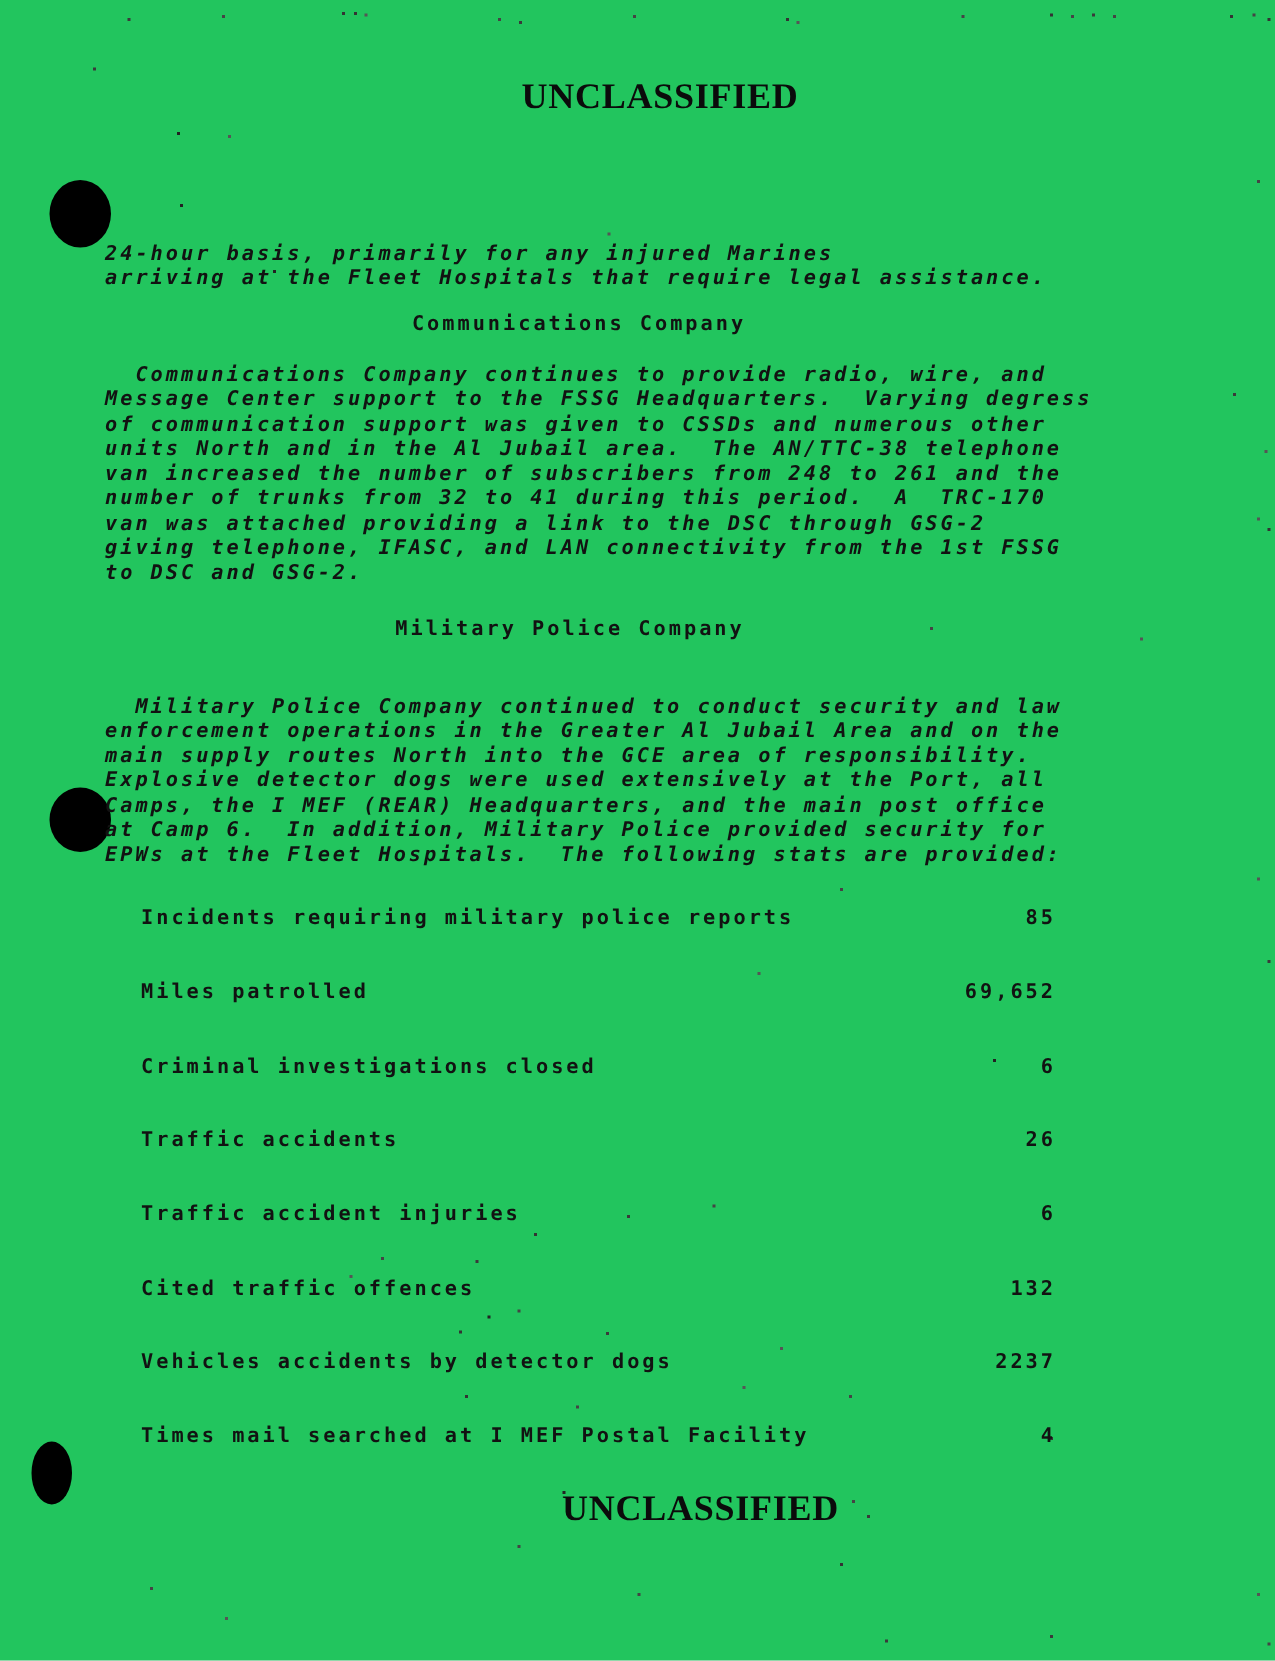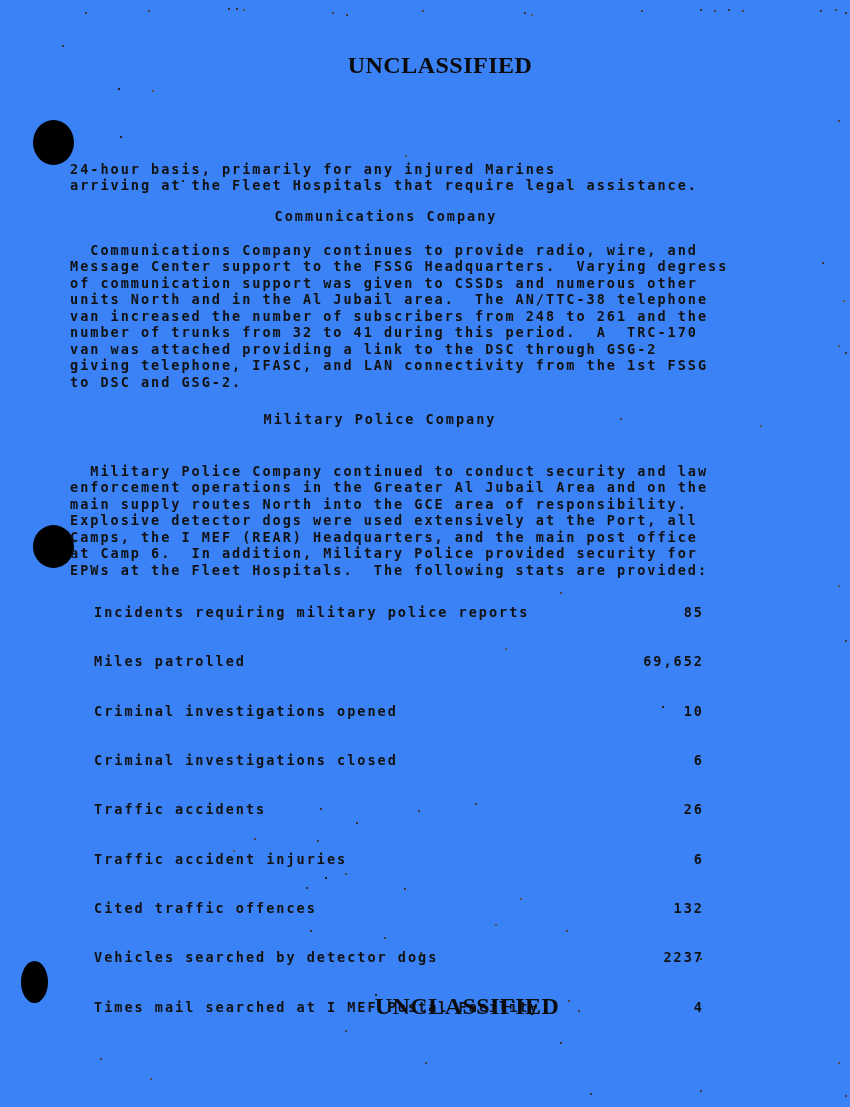--- a/index.html
+++ b/index.html
@@ -1,35 +1,35 @@
 <!DOCTYPE html>
 <html><head>
 <meta charset="utf-8">
 <style>
   html,body{margin:0;padding:0;background:#e8e8e8;}
   .page{
     position:relative;
     width:850px;height:1107px;
-    background:#3b82f6;
+    background:#22c55e;
     overflow:hidden;
     font-family:"DejaVu Sans Mono", monospace;
     color:#101010;
   }
   
   .mono{
     font-family:"DejaVu Sans Mono", monospace;
     font-size:13.5px;
     font-weight:bold;
     line-height:16.45px;
     letter-spacing:2px;
     white-space:pre;
     color:#121212;
   }
   .abs{position:absolute;}
-  .para{left:70px;}
+  .para{left:70px;font-style:italic;}
   .para-intro{top:161px;}
   .para-comms{top:242px;}
   .para-mp{top:463px;}
   .section-heading{
     left:0;width:850px;text-align:center;
   }
   .h-comms{top:208px;transform:translateX(-39px);}
   .h-mp{top:411px;transform:translateX(-45px);}
   
   .classification{
@@ -130,41 +130,37 @@
   <div class="abs mono stats">
     <div class="stat-row">
       <span class="stat-label">Incidents requiring military police reports</span>
       <span class="stat-value">85</span>
     </div>
     <div class="stat-row">
       <span class="stat-label">Miles patrolled</span>
       <span class="stat-value">69,652</span>
     </div>
     <div class="stat-row">
-      <span class="stat-label">Criminal investigations opened</span>
-      <span class="stat-value">10</span>
-    </div>
-    <div class="stat-row">
       <span class="stat-label">Criminal investigations closed</span>
       <span class="stat-value">6</span>
     </div>
     <div class="stat-row">
       <span class="stat-label">Traffic accidents</span>
       <span class="stat-value">26</span>
     </div>
     <div class="stat-row">
       <span class="stat-label">Traffic accident injuries</span>
       <span class="stat-value">6</span>
     </div>
     <div class="stat-row">
       <span class="stat-label">Cited traffic offences</span>
       <span class="stat-value">132</span>
     </div>
     <div class="stat-row">
-      <span class="stat-label">Vehicles searched by detector dogs</span>
+      <span class="stat-label">Vehicles accidents by detector dogs</span>
       <span class="stat-value">2237</span>
     </div>
     <div class="stat-row">
       <span class="stat-label">Times mail searched at I MEF Postal Facility</span>
       <span class="stat-value">4</span>
     </div>
   </div>
 
   <div class="abs classification classification-bottom">UNCLASSIFIED</div>
 

